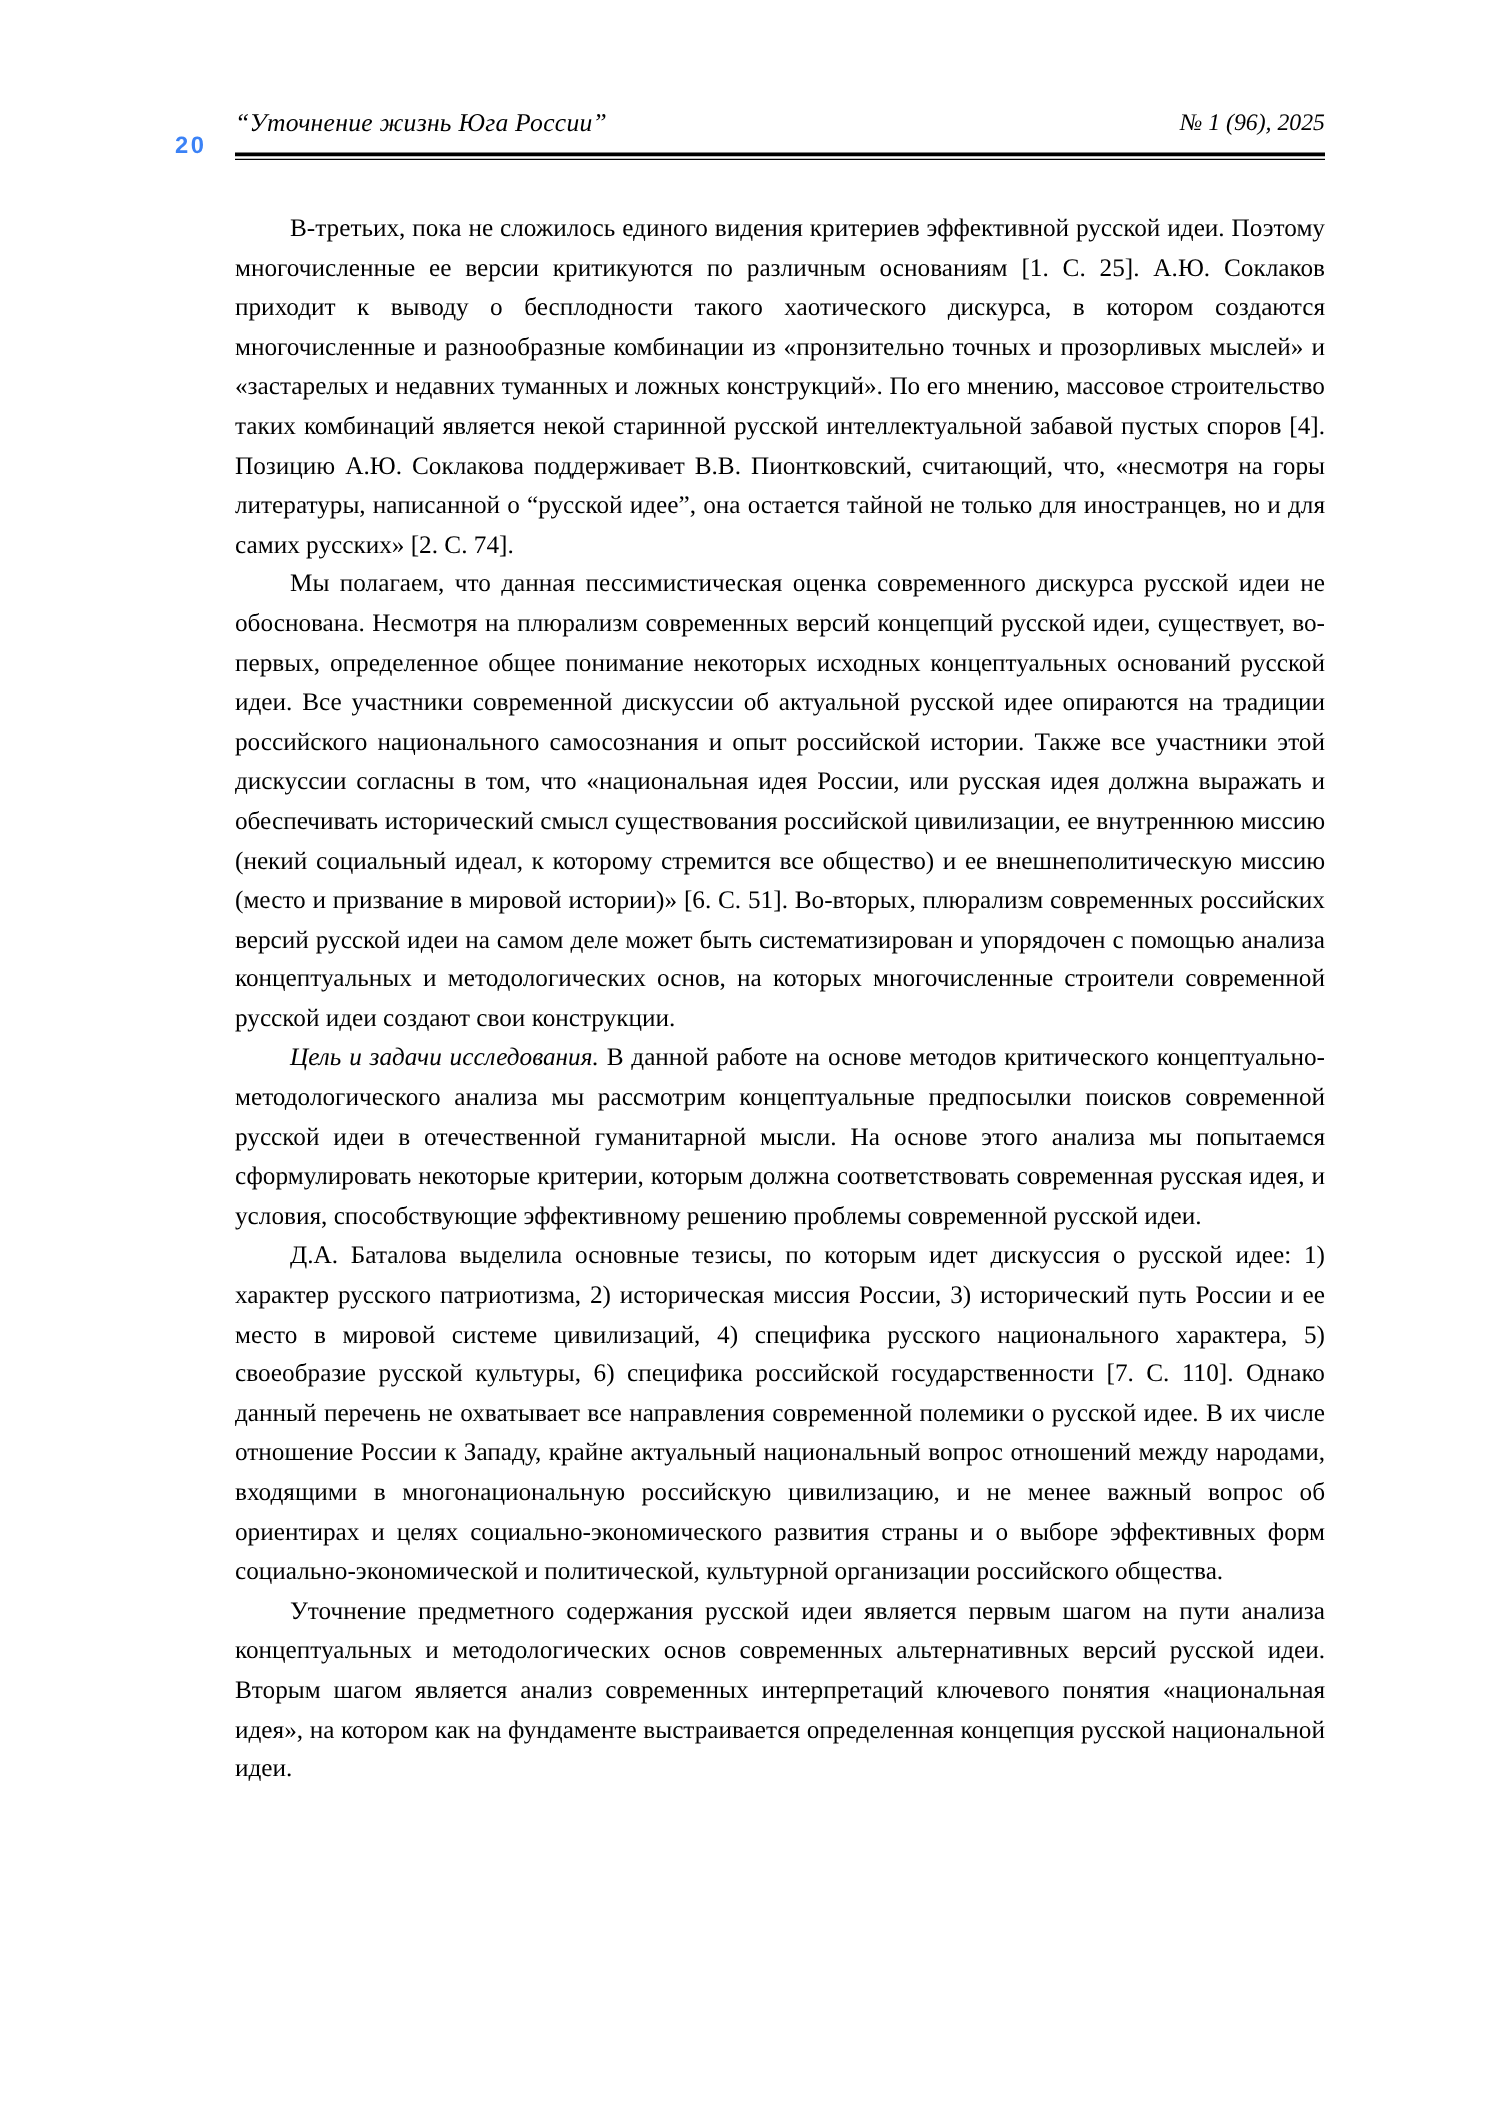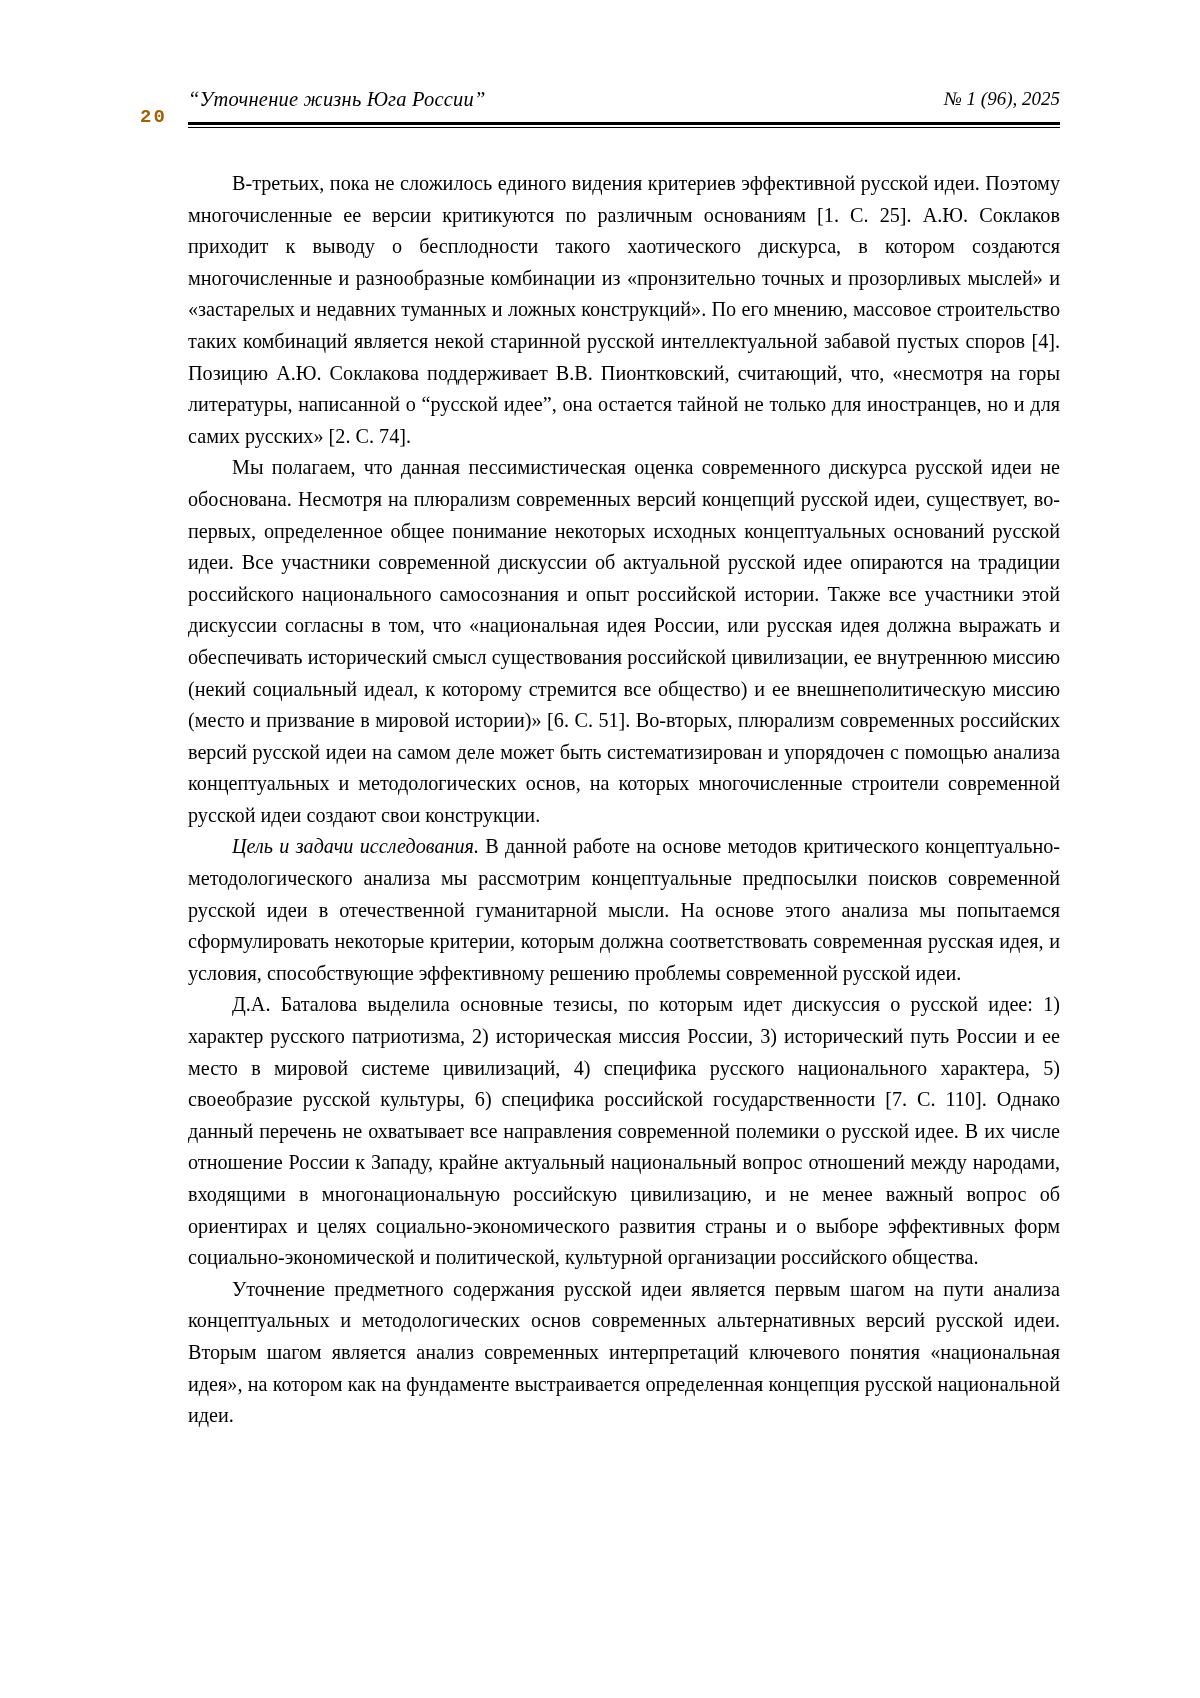--- a/index.html
+++ b/index.html
@@ -28,25 +28,25 @@
     position: absolute;
     left: 140px;
     top: 88px;
     width: 920px;
     height: 46px;
   }
   .page-number {
     position: absolute;
     left: 0px;
     top: 18px;
-    font-family: Liberation Mono, monospace;
+    font-family: Liberation Sans, sans-serif;
     font-size: 19px;
     font-weight: bold;
     letter-spacing: 2px;
-    color: #a16207;
+    color: #3b82f6;
   }
   .journal-title {
     position: absolute;
     left: 48px;
     top: 0px;
     font-style: italic;
     font-size: 20.5px;
     letter-spacing: 0.2px;
     white-space: nowrap;
   }

